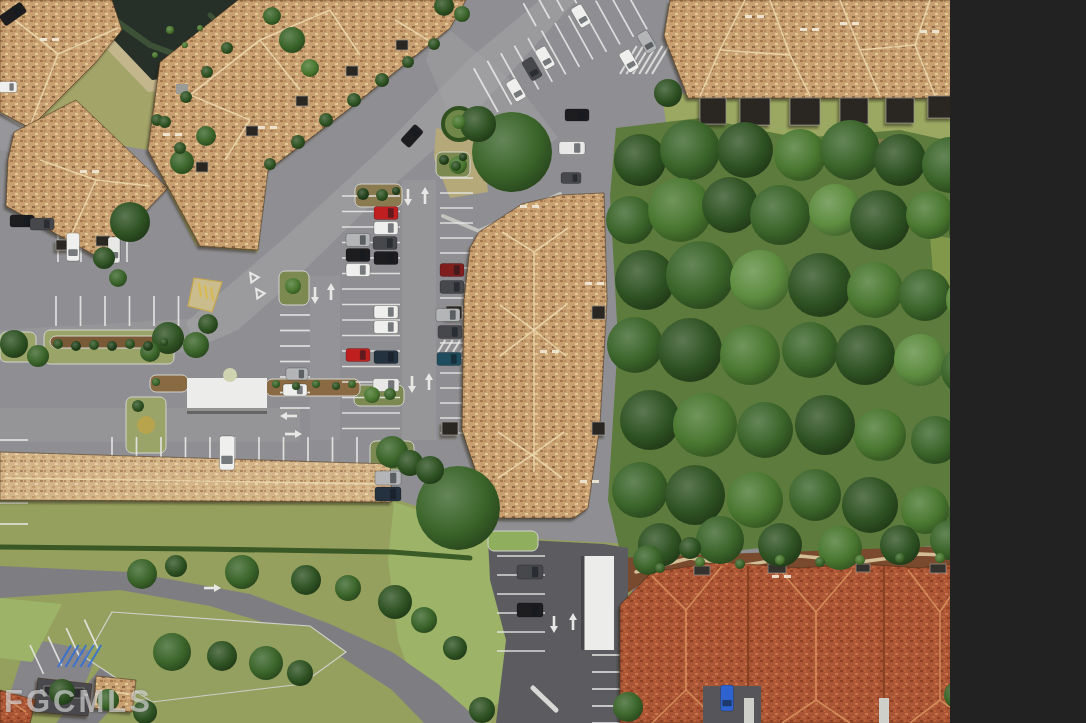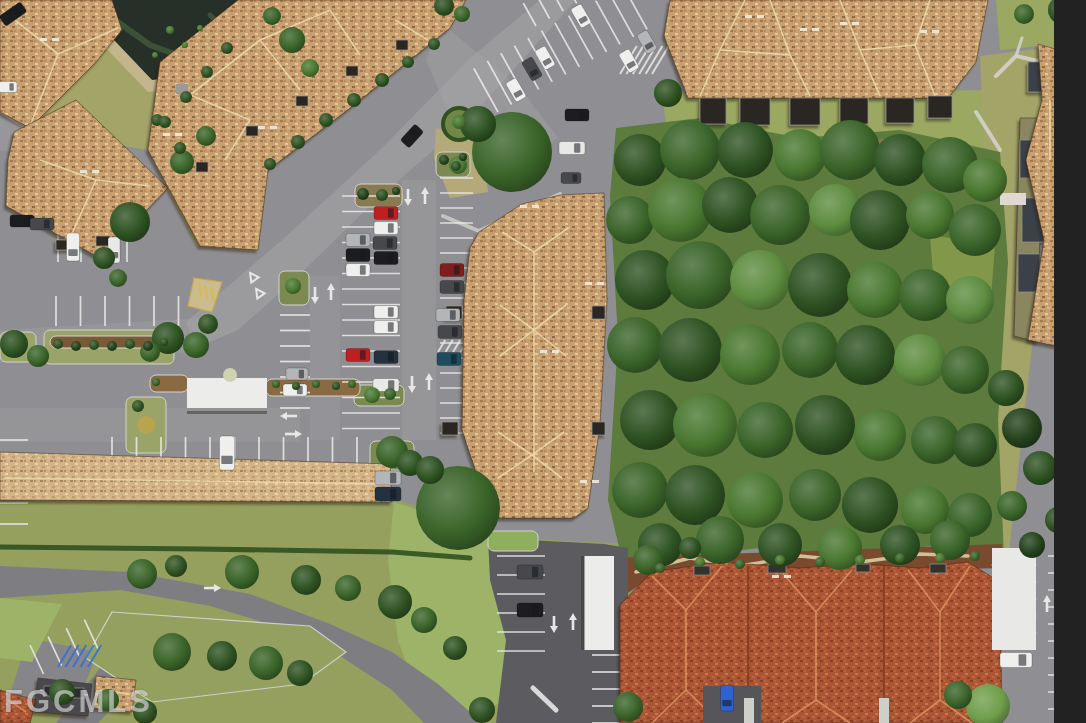--- a/index.html
+++ b/index.html
@@ -1,16 +1,16 @@
 <!DOCTYPE html>
 <html><head>
 <meta charset="utf-8">
 <style>
   html,body{margin:0;padding:0;background:#222;}
-  #stage{position:relative;width:1054px;height:723px;overflow:hidden;background:#8f8f93;font-family:"Liberation Sans",sans-serif;}
+  #stage{position:relative;width:950px;height:723px;overflow:hidden;background:#8f8f93;font-family:"Liberation Sans",sans-serif;}
   #scene{position:absolute;left:0;top:0;}
   #watermark{position:absolute;left:4px;top:684px;font-family:"Liberation Sans",sans-serif;
     font-size:31px;font-weight:600;letter-spacing:3px;color:rgba(245,245,245,0.55);
     text-shadow:0 0 2px rgba(60,60,60,0.35);user-select:none;}
 </style>
 </head>
 <body>
 
 <div id="stage">
   <svg id="scene" xmlns="http://www.w3.org/2000/svg" width="1086" height="723" viewBox="0 0 1086 723">

